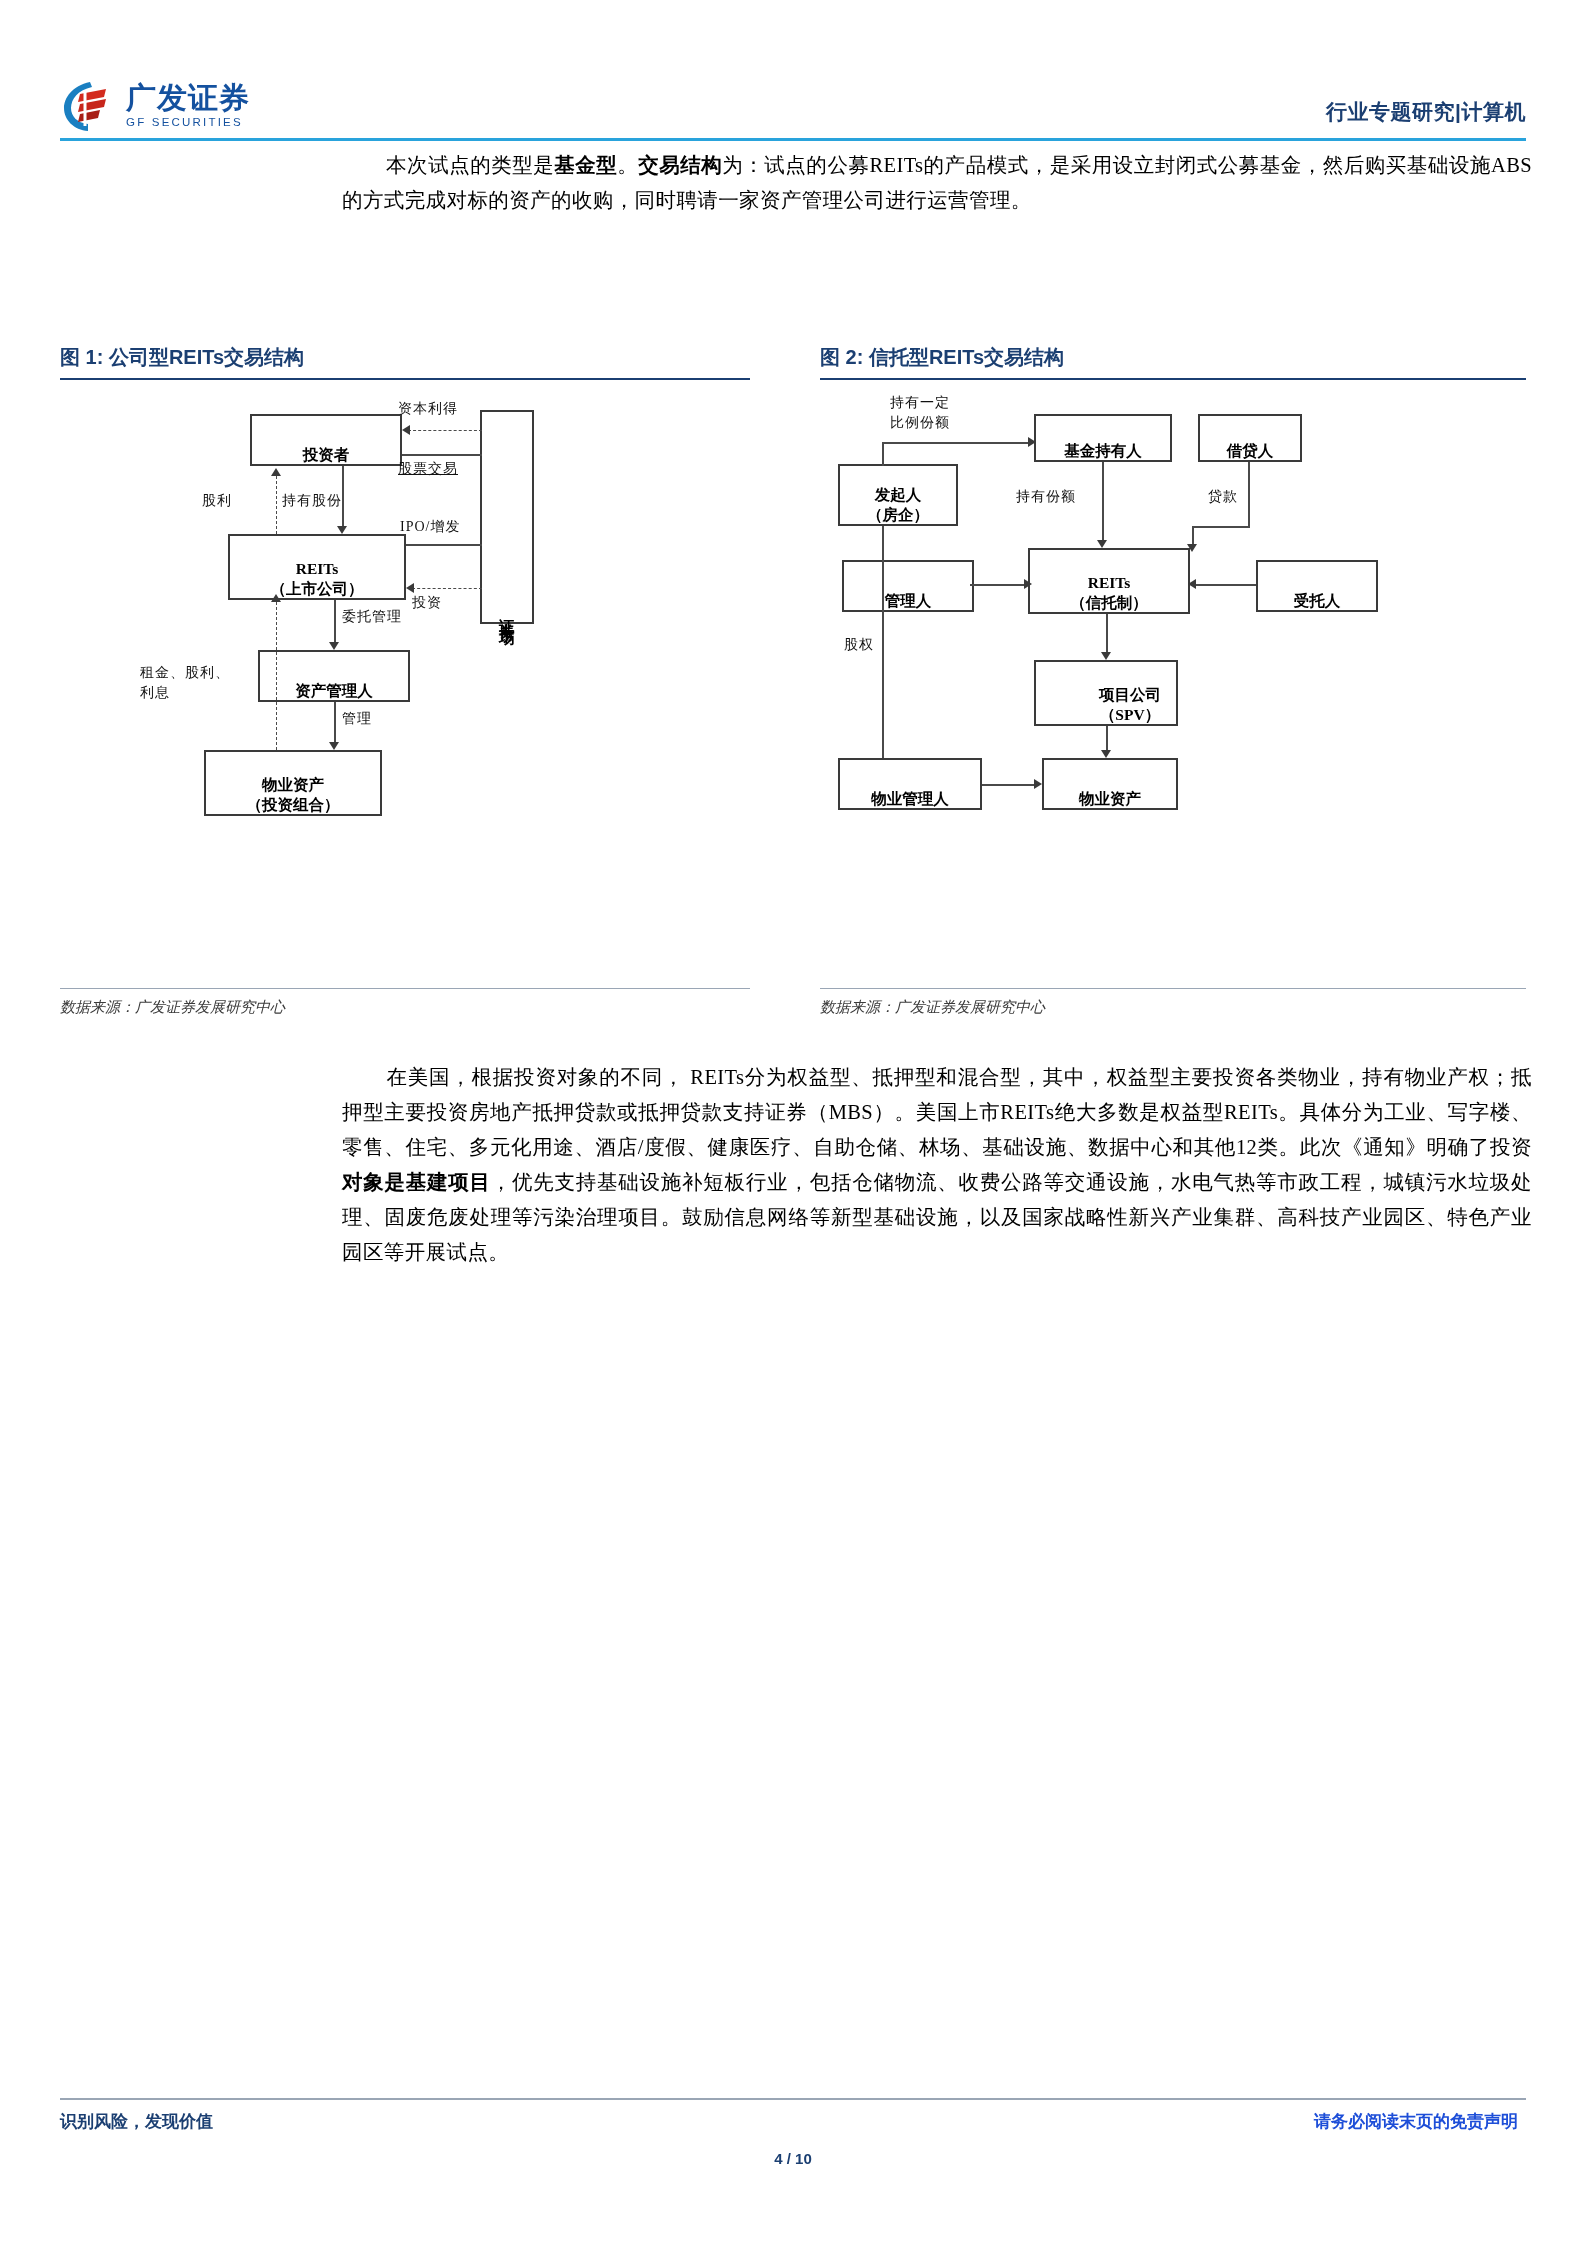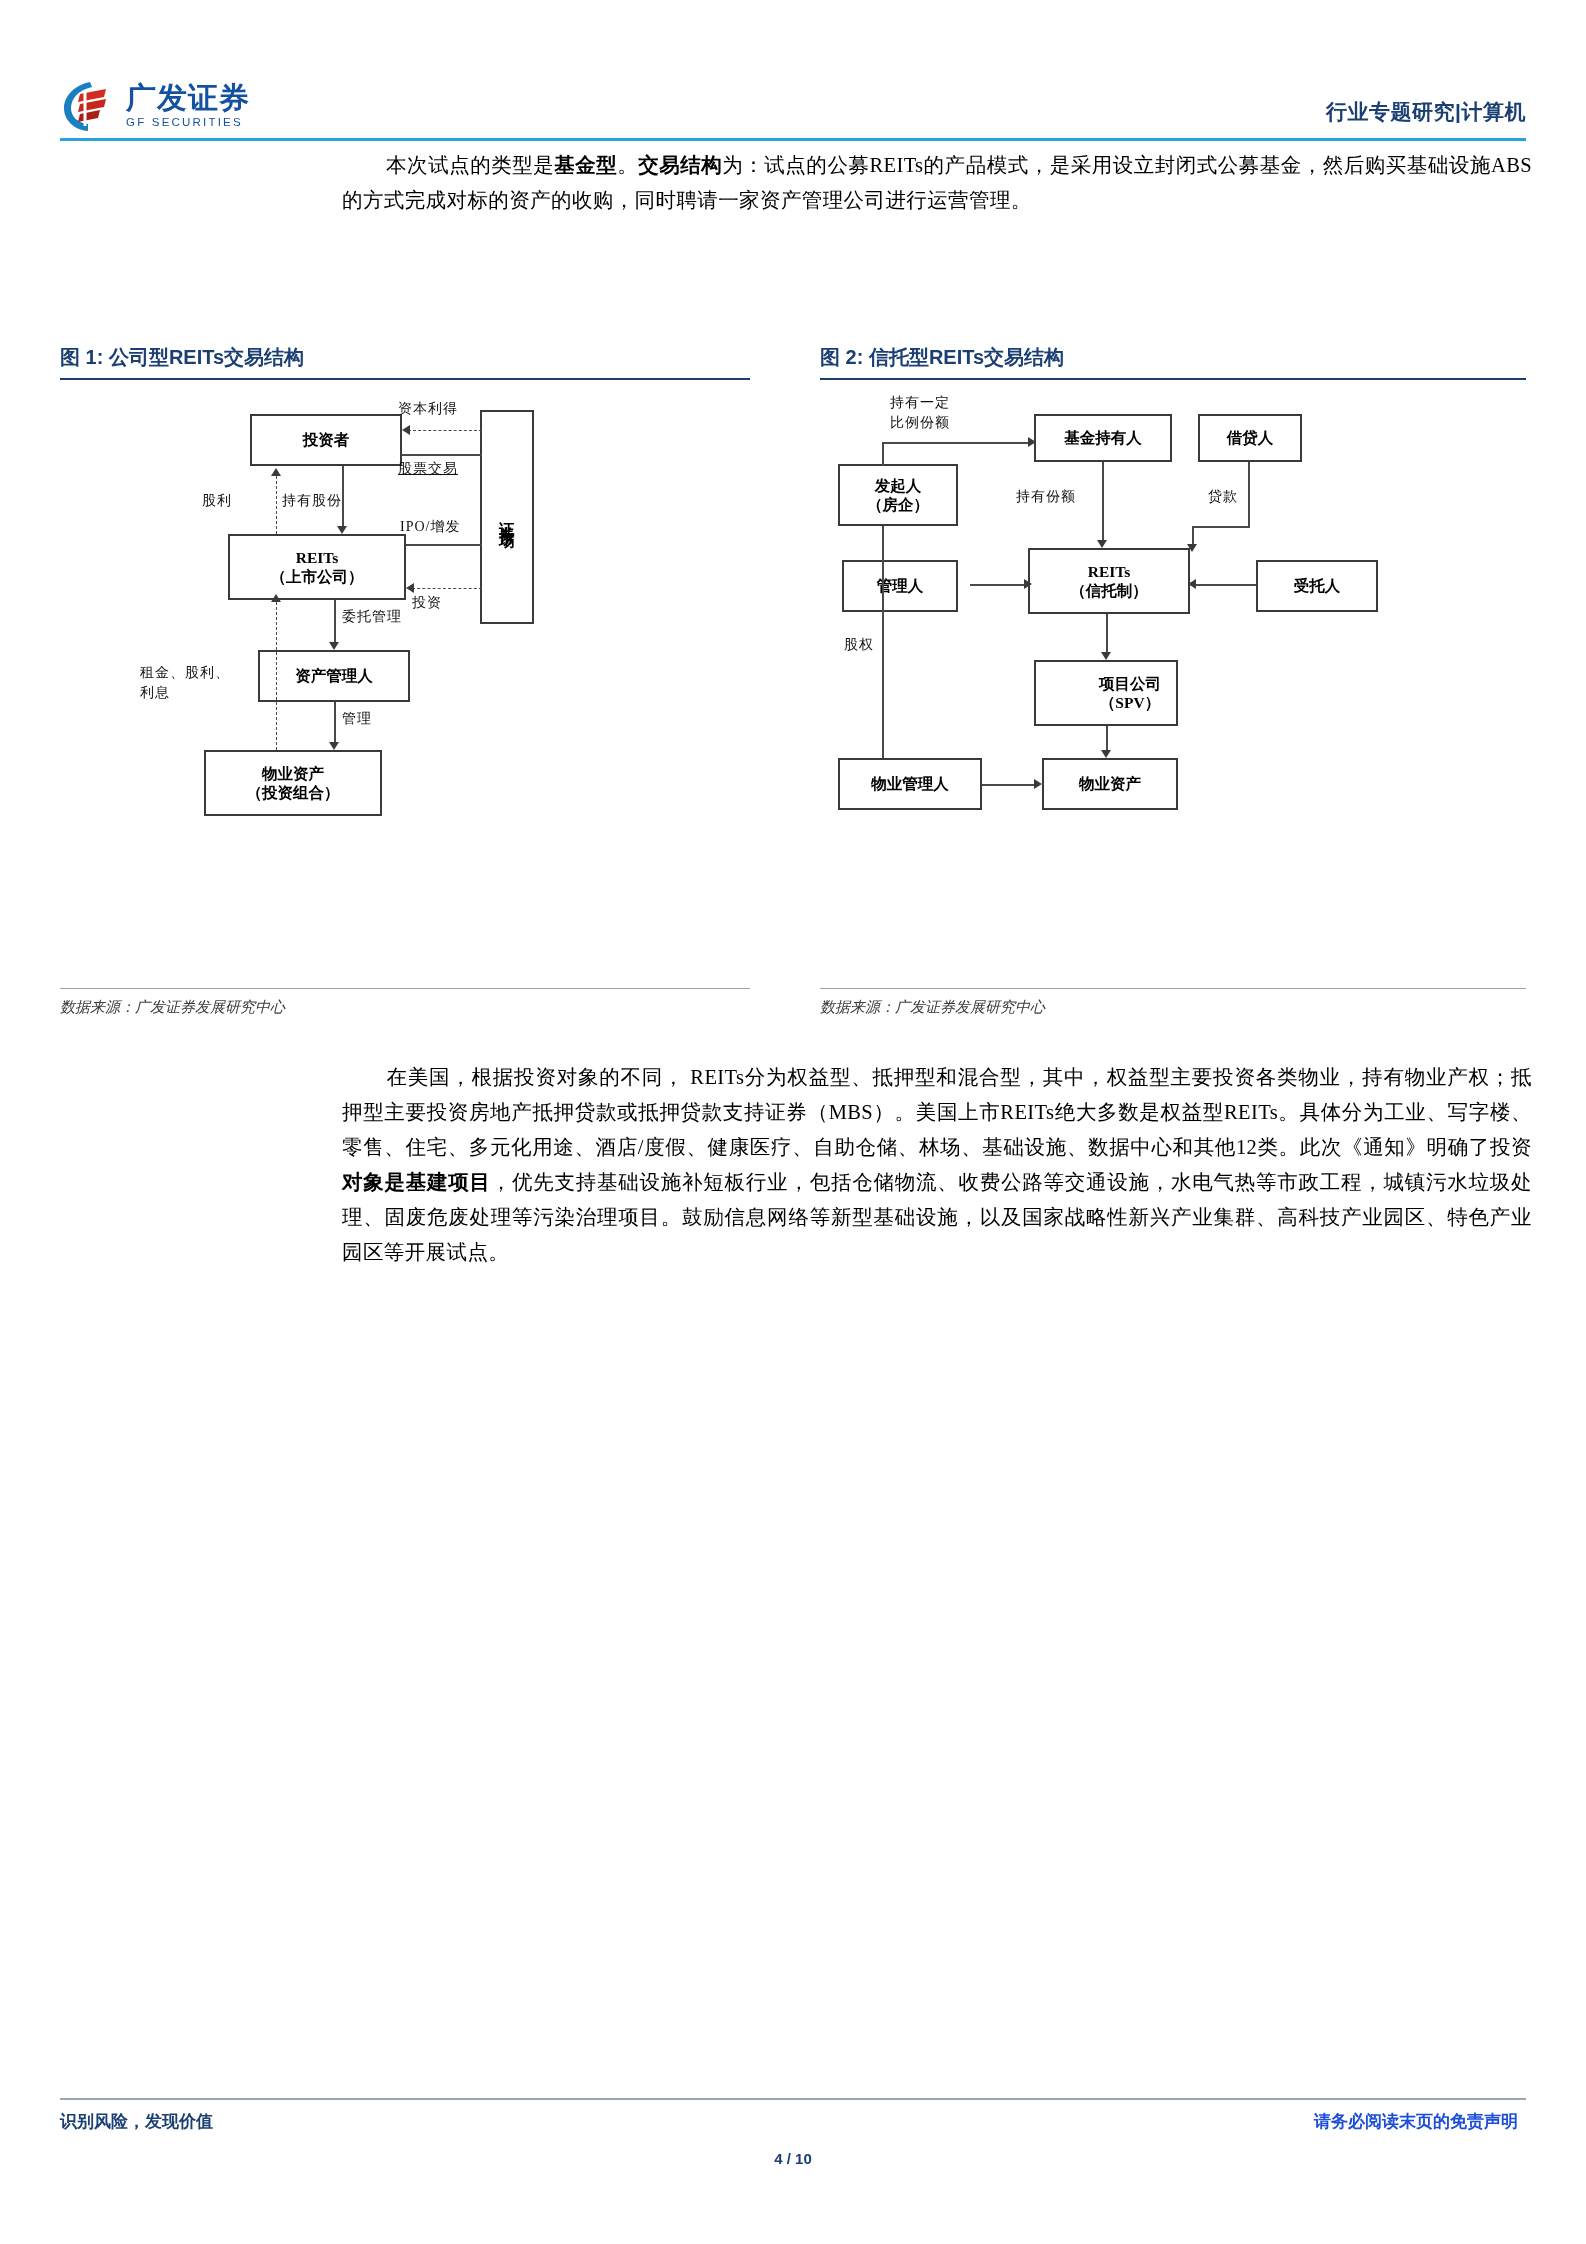--- a/index.html
+++ b/index.html
@@ -66,21 +66,21 @@
     font-family:"Liberation Serif","DejaVu Serif",serif;
     font-style:italic;font-size:15px;color:#3a3a3a;white-space:nowrap;
   }
 
   
   .diagram{position:absolute;}
   .node{
     position:absolute;
     border:2px solid #3a3a3a;
     background:#fff;
-    display:flex;flex-direction:column;align-items:center;justify-content:center;
+    display:flex;flex-direction:column;align-items:center;justify-content:flex-end;
     font-family:"Liberation Serif","DejaVu Serif",serif;
     font-size:15.5px;color:#000;line-height:1.25;
     text-align:center;font-weight:bold;
     box-sizing:border-box;
   }
   .node .l2{font-size:15.5px;}
   .node.vert{
     writing-mode:vertical-rl;
     letter-spacing:4px;
     flex-direction:row;
@@ -230,21 +230,21 @@
     </div>
 
     <div class="node" style="left:214px;top:22px;width:138px;height:48px;">
       <span>基金持有人</span>
     </div>
 
     <div class="node" style="left:378px;top:22px;width:104px;height:48px;">
       <span>借贷人</span>
     </div>
 
-    <div class="node" style="left:22px;top:168px;width:116px;height:52px;">
+    <div class="node" style="left:22px;top:168px;width:132px;height:52px;">
       <span>管理人</span>
     </div>
 
     <div class="node" style="left:208px;top:156px;width:162px;height:66px;">
       <span>REITs</span>
       <span class="l2">（信托制）</span>
     </div>
 
     <div class="node" style="left:436px;top:168px;width:122px;height:52px;">
       <span>受托人</span>

